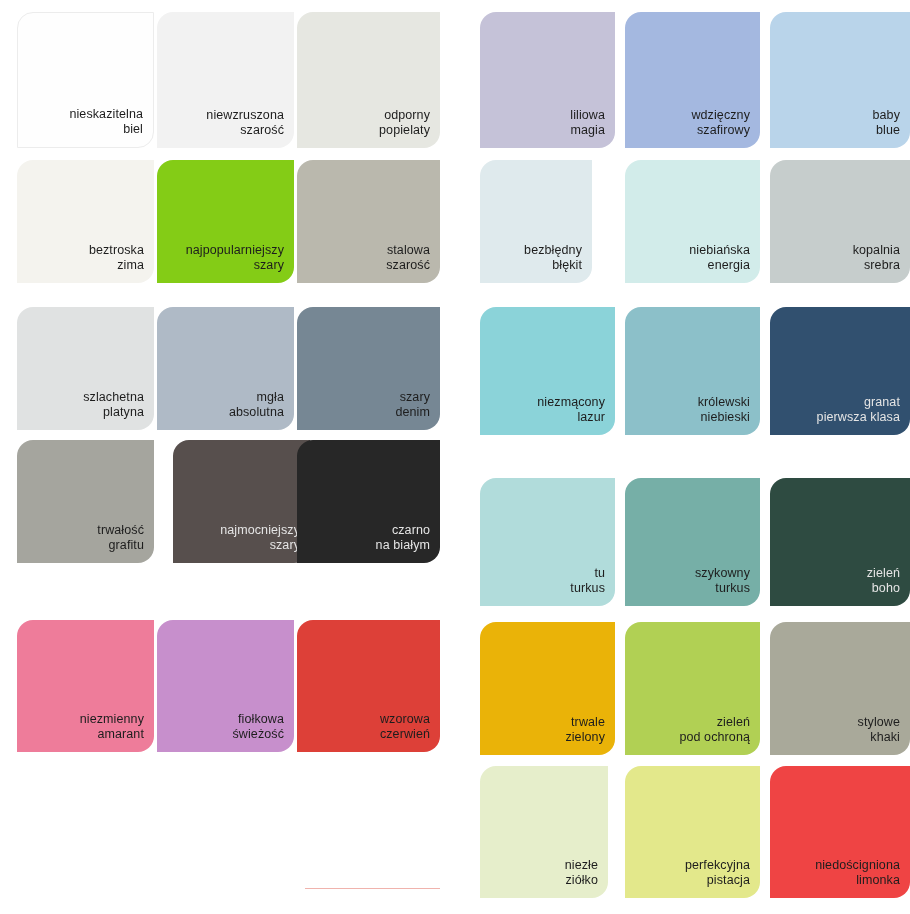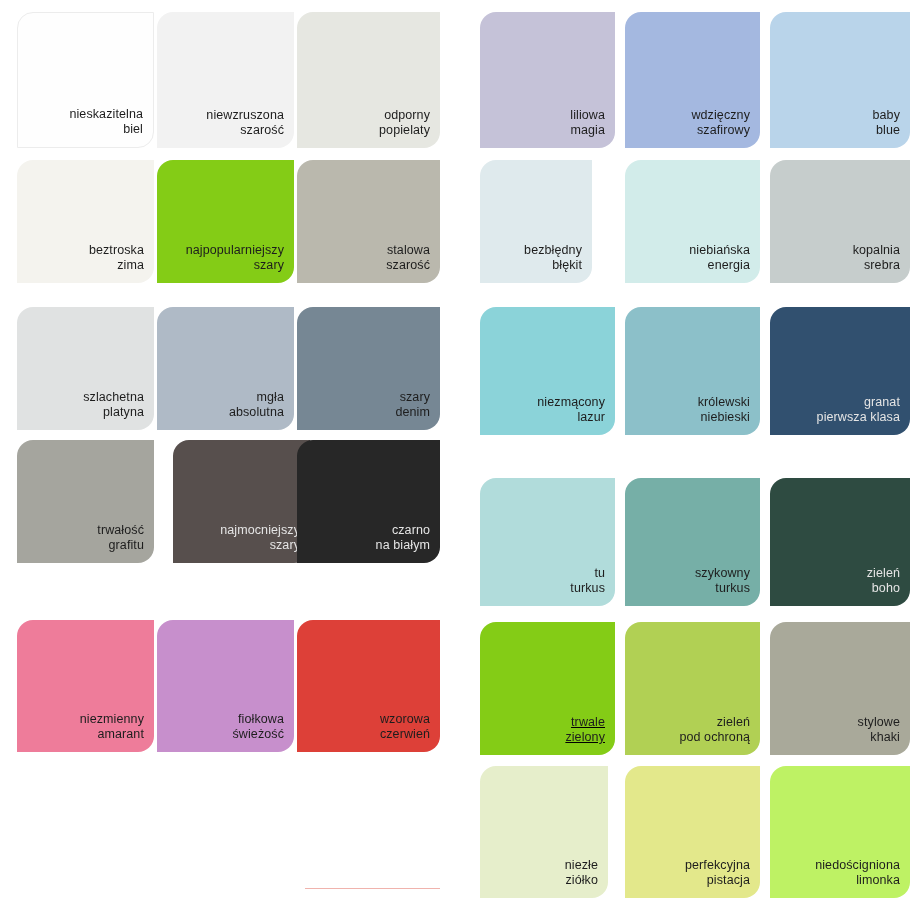--- a/index.html
+++ b/index.html
@@ -170,40 +170,40 @@
         <span class="swatch-label dark-text">turkus</span>
       </div>
       <div class="swatch" style="left: 170px; top: 478px; width: 135px; height: 128px; background: rgb(118, 175, 167);">
         <span class="swatch-label dark-text">szykowny</span>
         <span class="swatch-label dark-text">turkus</span>
       </div>
       <div class="swatch" style="left: 315px; top: 478px; width: 140px; height: 128px; background: rgb(46, 75, 65);">
         <span class="swatch-label light-text">zieleń</span>
         <span class="swatch-label light-text">boho</span>
       </div>
-      <div class="swatch" style="left: 25px; top: 622px; width: 135px; height: 133px; background: #84cc16; text-decoration: underline;">
+      <div class="swatch" style="left: 25px; top: 622px; width: 135px; height: 133px; background: #eab308;">
         <span class="swatch-label dark-text">trwale</span>
         <span class="swatch-label dark-text">zielony</span>
       </div>
       <div class="swatch" style="left: 170px; top: 622px; width: 135px; height: 133px; background: rgb(177, 208, 84);">
         <span class="swatch-label dark-text">zieleń</span>
         <span class="swatch-label dark-text">pod ochroną</span>
       </div>
       <div class="swatch" style="left: 315px; top: 622px; width: 140px; height: 133px; background: rgb(169, 169, 154);">
         <span class="swatch-label dark-text">stylowe</span>
         <span class="swatch-label dark-text">khaki</span>
       </div>
       <div class="swatch" style="left: 25px; top: 766px; width: 128px; height: 132px; background: rgb(230, 238, 203);">
         <span class="swatch-label dark-text">niezłe</span>
         <span class="swatch-label dark-text">ziółko</span>
       </div>
       <div class="swatch" style="left: 170px; top: 766px; width: 135px; height: 132px; background: rgb(227, 232, 139);">
         <span class="swatch-label dark-text">perfekcyjna</span>
         <span class="swatch-label dark-text">pistacja</span>
       </div>
-      <div class="swatch" style="left: 315px; top: 766px; width: 140px; height: 132px; background: #bef264;">
+      <div class="swatch" style="left: 315px; top: 766px; width: 140px; height: 132px; background: #ef4444;">
         <span class="swatch-label dark-text">niedościgniona</span>
         <span class="swatch-label dark-text">limonka</span>
       </div>
     </div>
 
   <div id="stray-rule" style="background: rgb(240, 179, 173);"></div>
 </div>
 
 </body></html>

